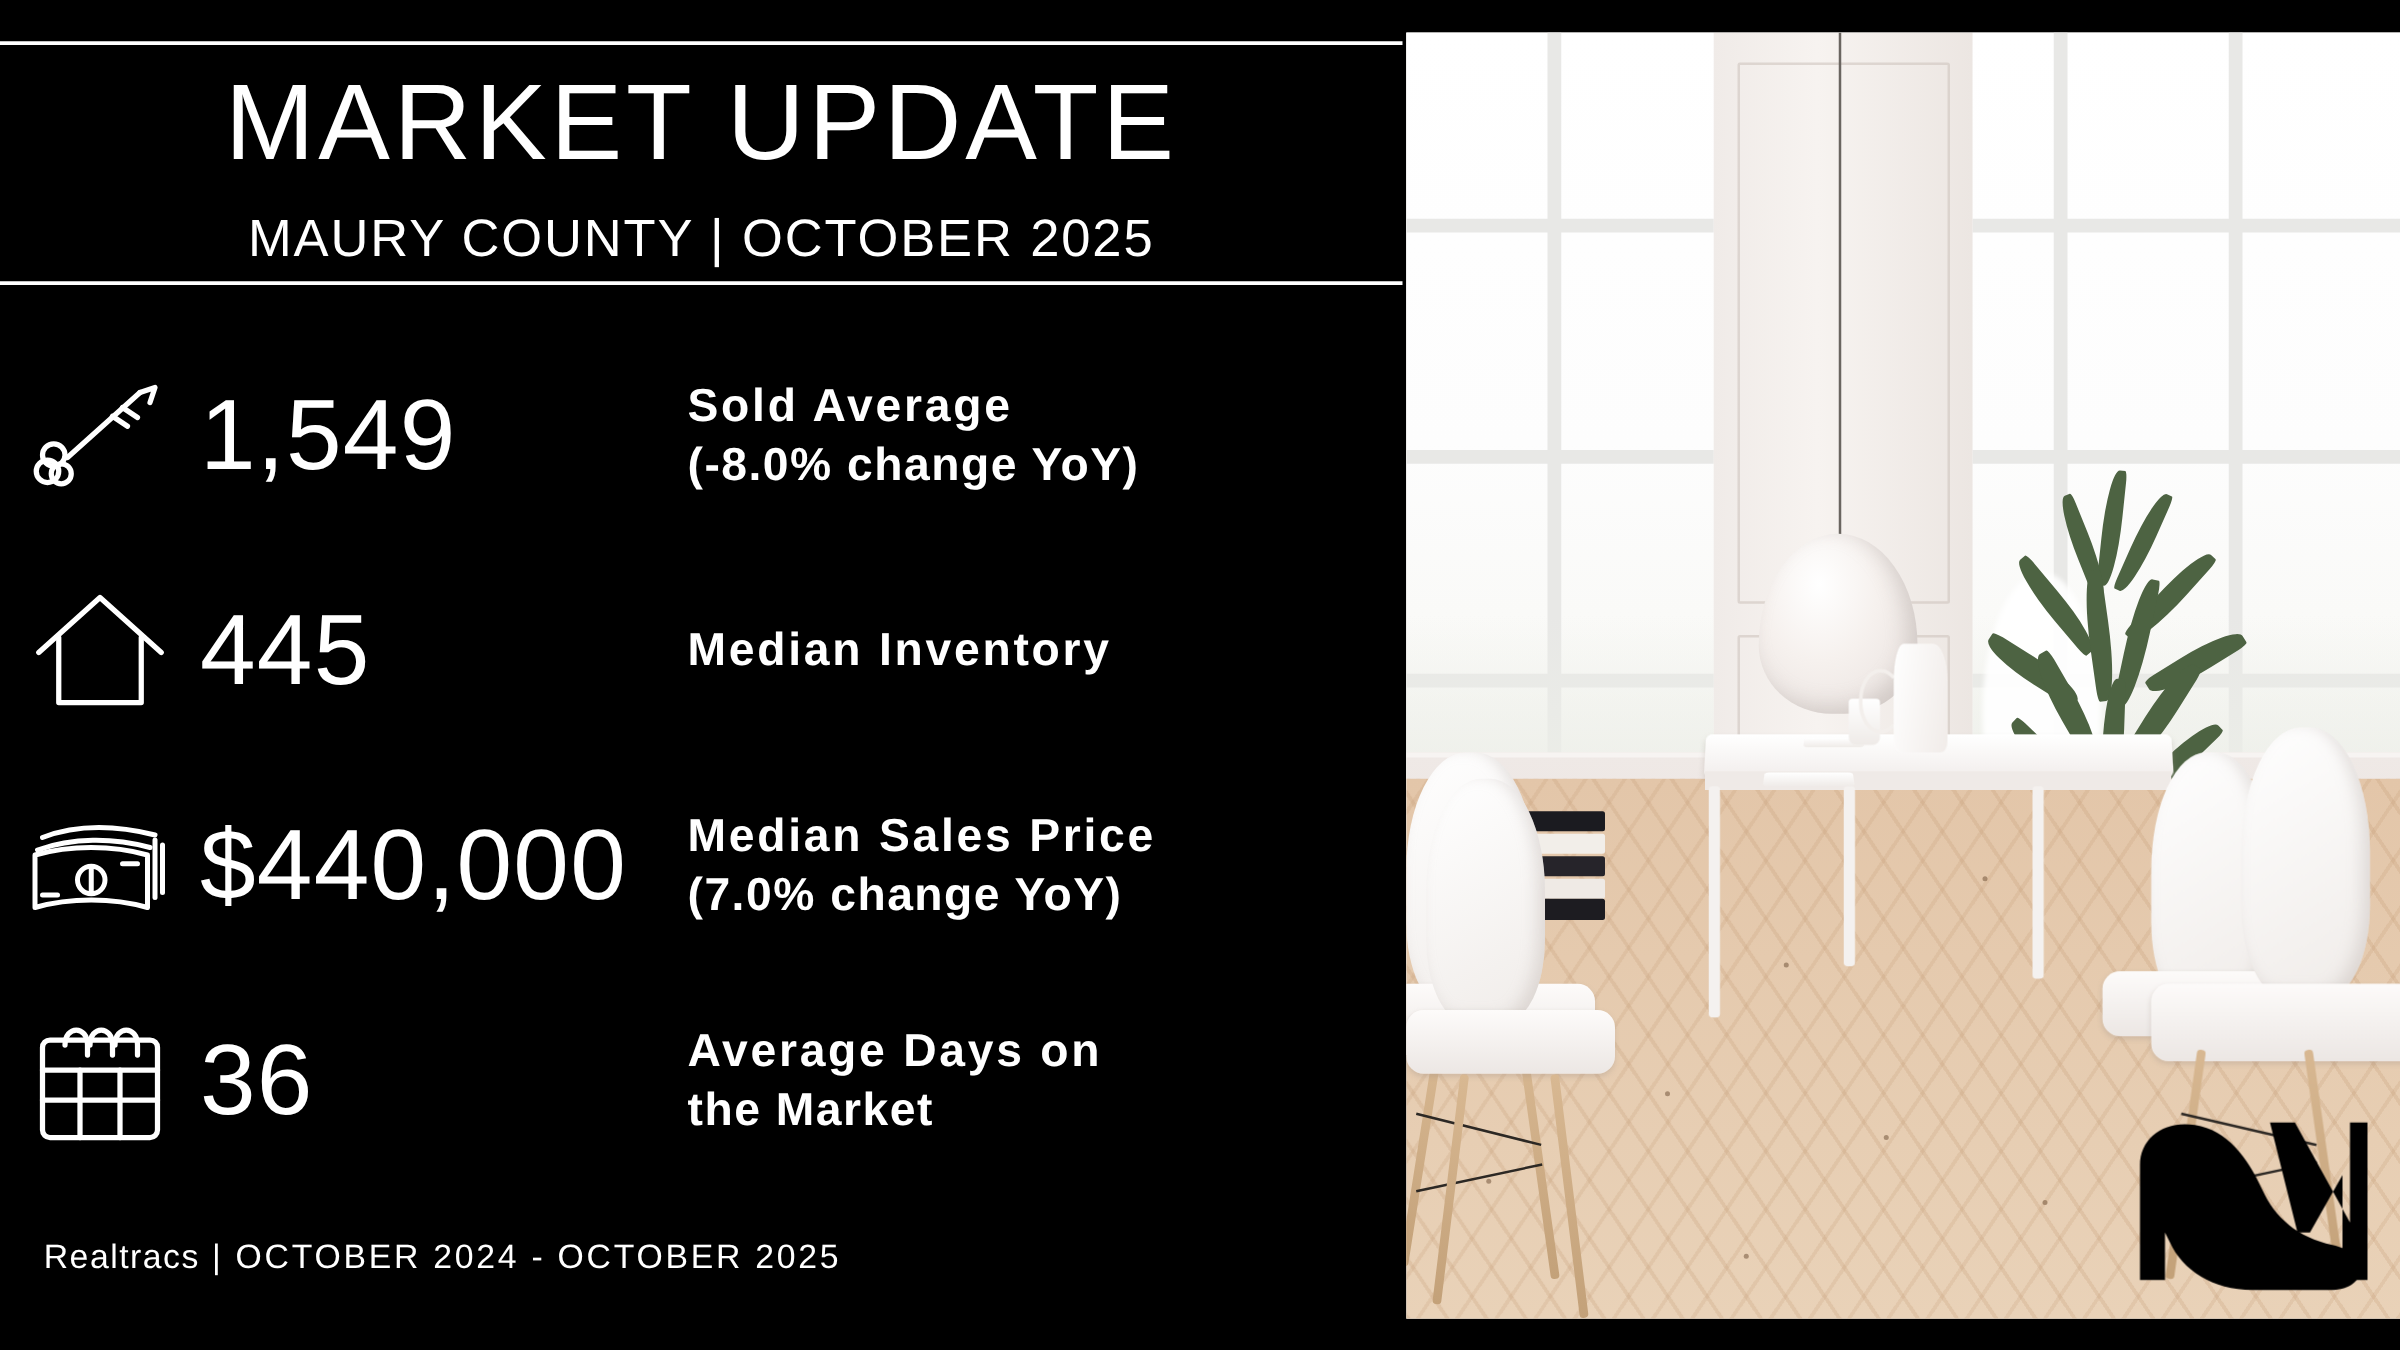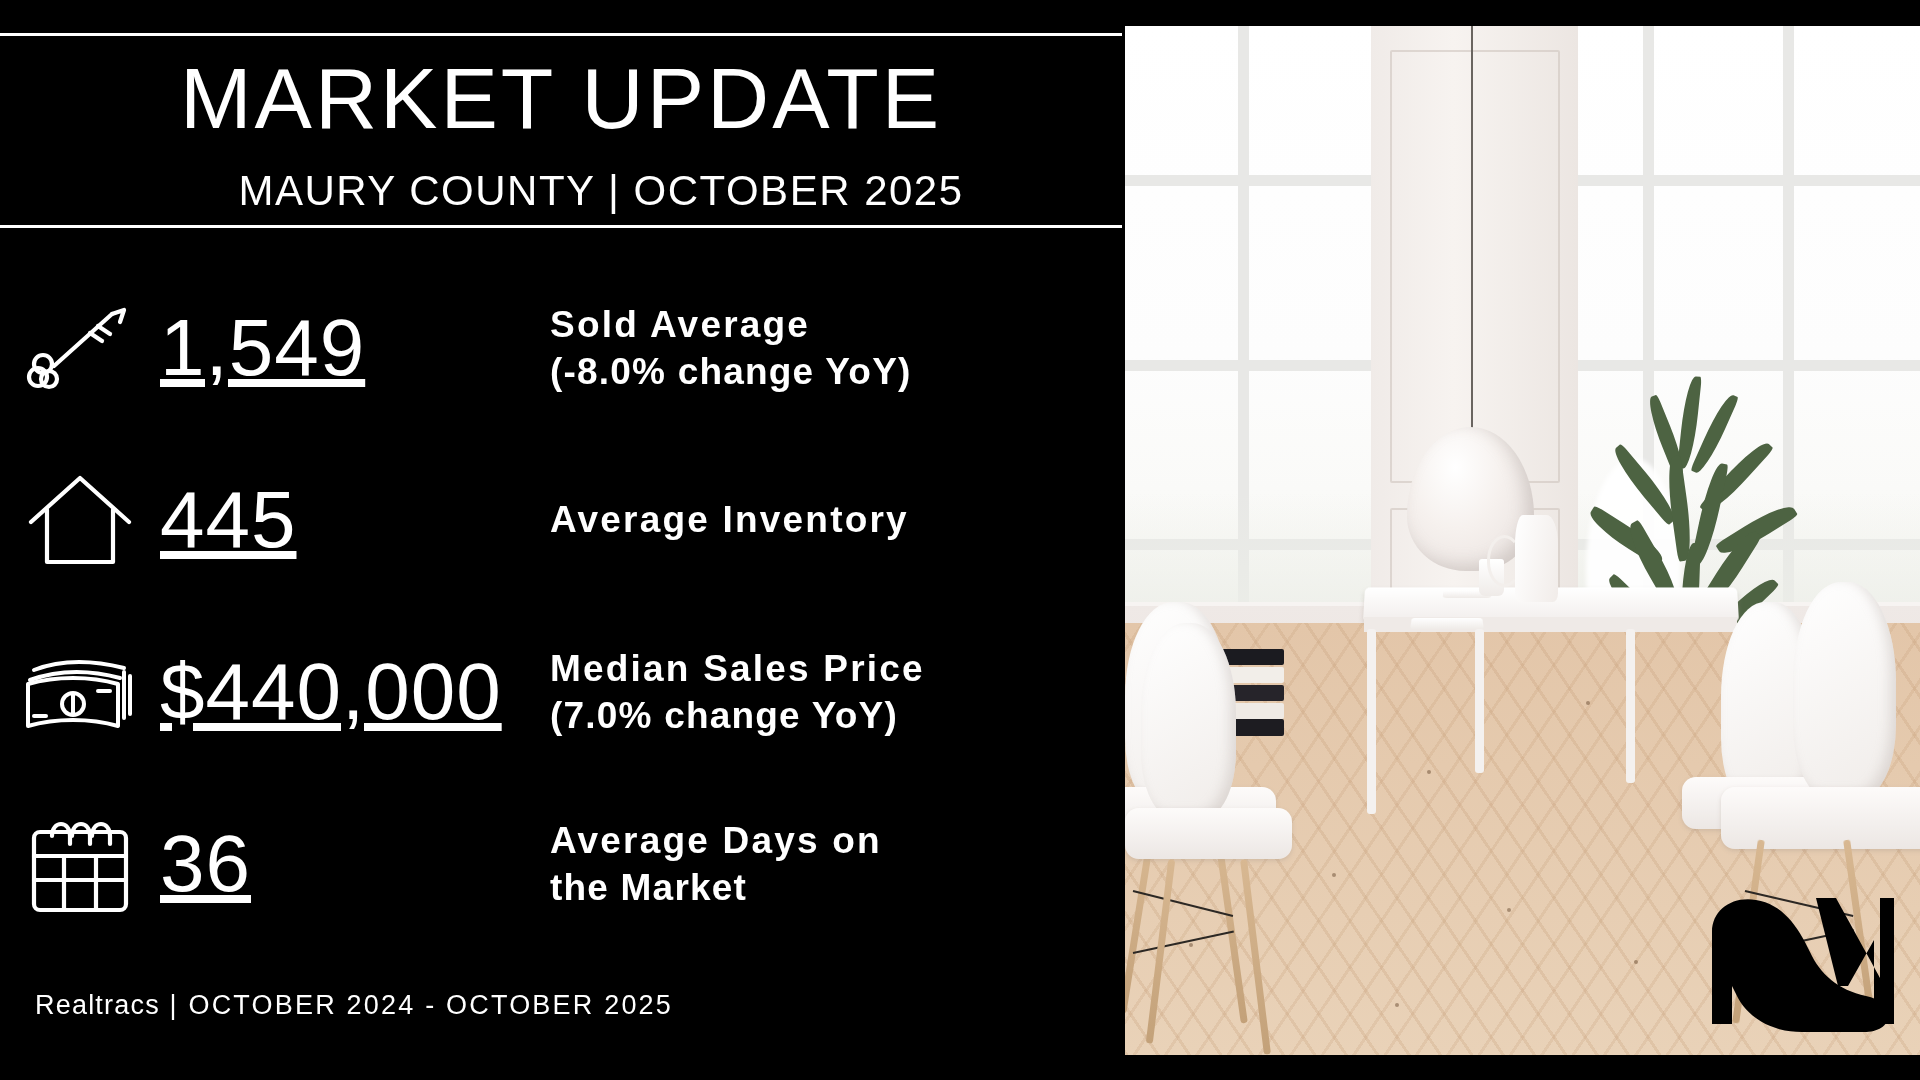--- a/index.html
+++ b/index.html
@@ -31,21 +31,20 @@
     letter-spacing:3px;
     font-family:"Liberation Sans", sans-serif;
     white-space:nowrap;
   }
   .subtitle{
     position:absolute; left:0; top:137px; width:1122px;
     text-align:center;
     font-size:42px; line-height:1.0; font-weight:300;
     letter-spacing:1.5px;
     white-space:nowrap;
-    margin-left:40px;
   }
 
   
   .stats{
     position:absolute; left:0; top:268px; width:1122px; height:690px;
   }
   .stat-row{
     position:absolute; left:0; width:1122px; height:160px;
     display:flex; align-items:center;
   }
@@ -58,21 +57,20 @@
     width:160px; min-width:160px; height:120px;
     display:flex; align-items:center; justify-content:center;
   }
   .stat-icon svg{ display:block; }
 
   .stat-value{
     width:390px; min-width:390px;
     font-size:80px; font-weight:300; line-height:1.0;
     letter-spacing:1px;
     white-space:nowrap;
-    text-decoration:underline;
   }
   .stat-label{
     flex:1;
     font-size:37px; font-weight:600; line-height:1.28;
     letter-spacing:2.2px;
   }
   .stat-label .sub{
     display:block;
     font-weight:700; letter-spacing:1.2px;
   }
@@ -316,21 +314,21 @@
       <div class="stat-icon">
         <svg width="110" height="100" viewBox="0 0 110 100">
           <g fill="none" stroke="#ffffff" stroke-width="4.2" stroke-linecap="round" stroke-linejoin="round">
             <polyline points="6,52 55,8 104,52"></polyline>
             <polyline points="22,40 22,92 88,92 88,40"></polyline>
           </g>
         </svg>
       </div>
       <div class="stat-value">445</div>
       <div class="stat-label">
-        <span>Average Inventory</span>
+        <span>Median Inventory</span>
         <span class="sub"></span>
       </div>
     </div>
 
     <div class="stat-row row-2">
       <div class="stat-icon">
         <svg width="120" height="92" viewBox="0 0 120 92">
           <g fill="none" stroke="#ffffff" stroke-width="4" stroke-linecap="round" stroke-linejoin="round">
             <path d="M14 24 C40 14, 72 14, 104 22"></path>
             <path d="M10 34 C38 24, 70 24, 100 32"></path>

